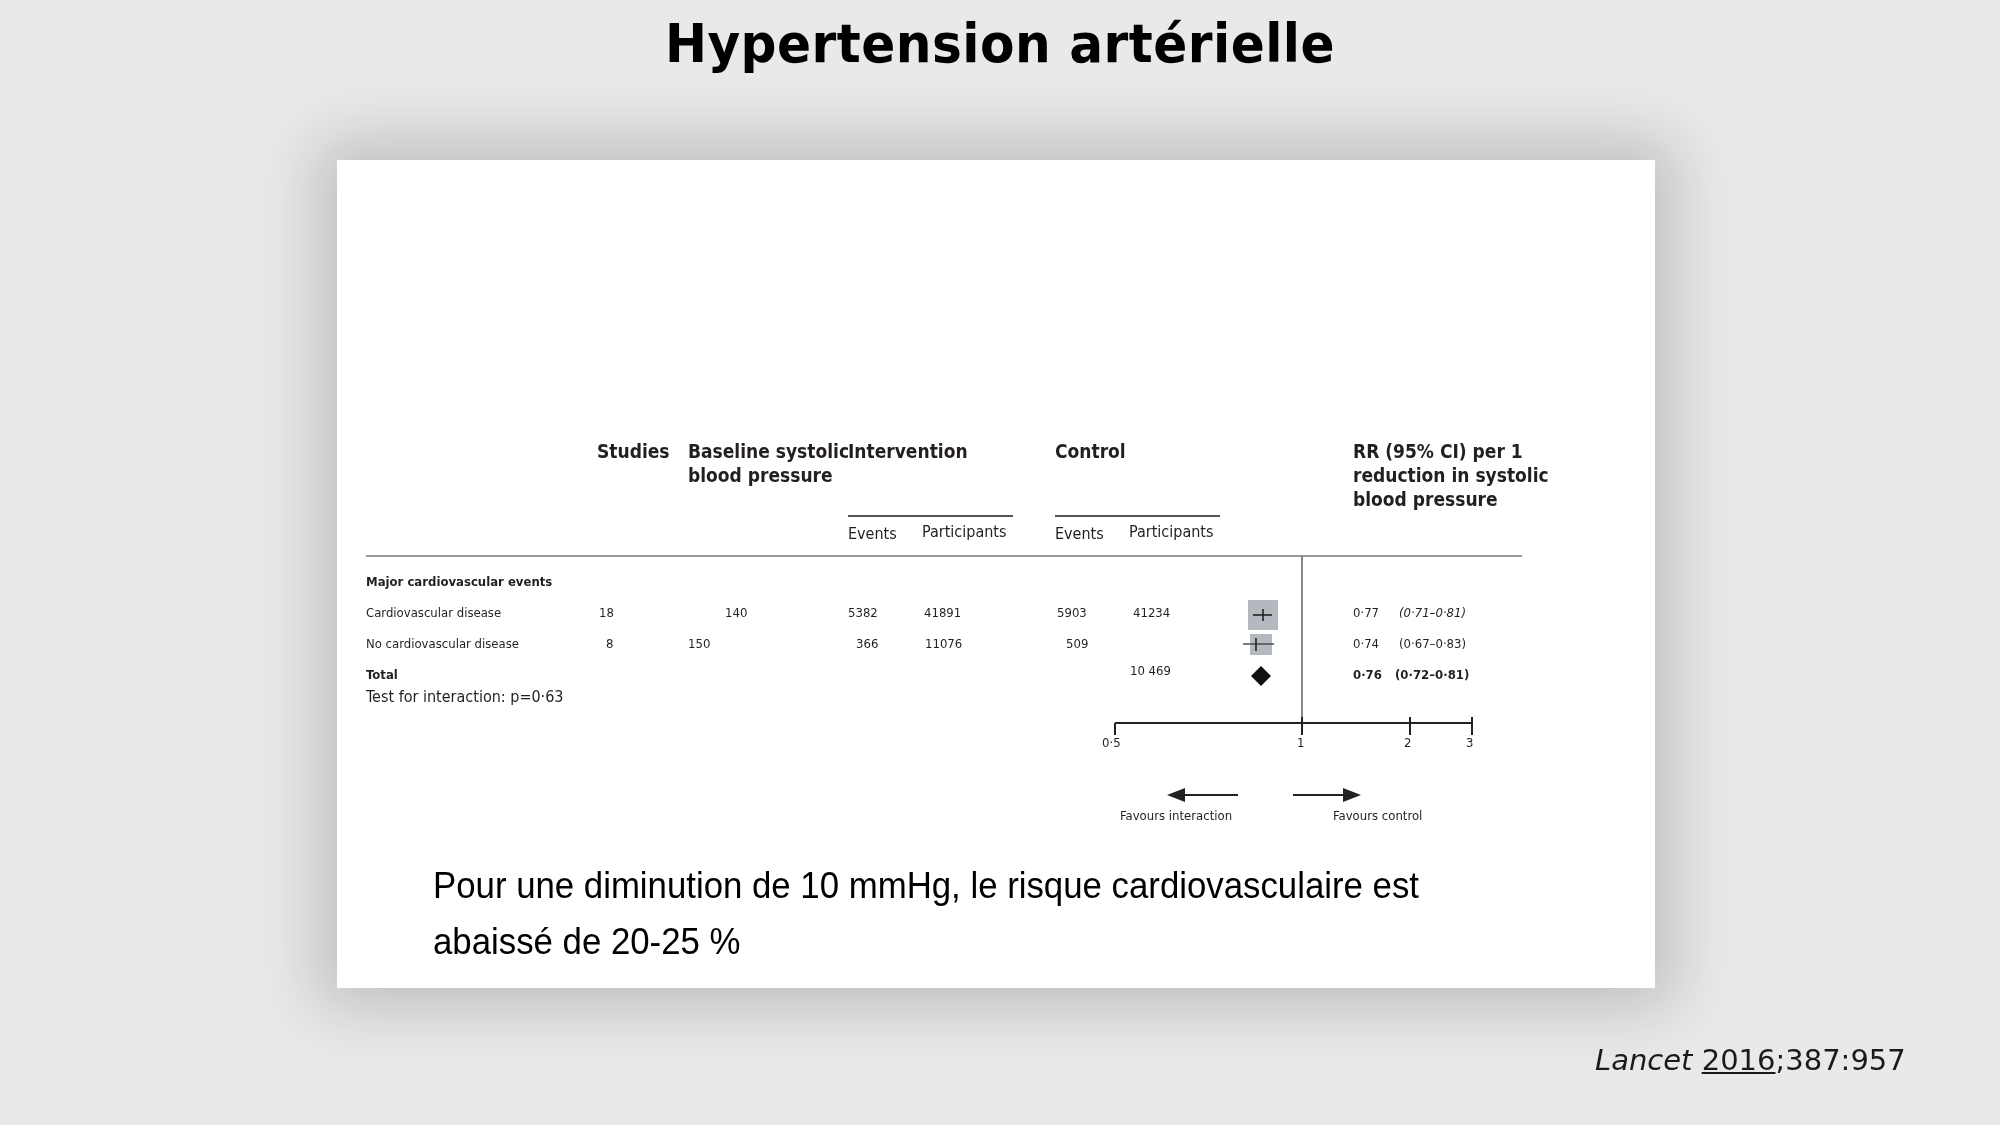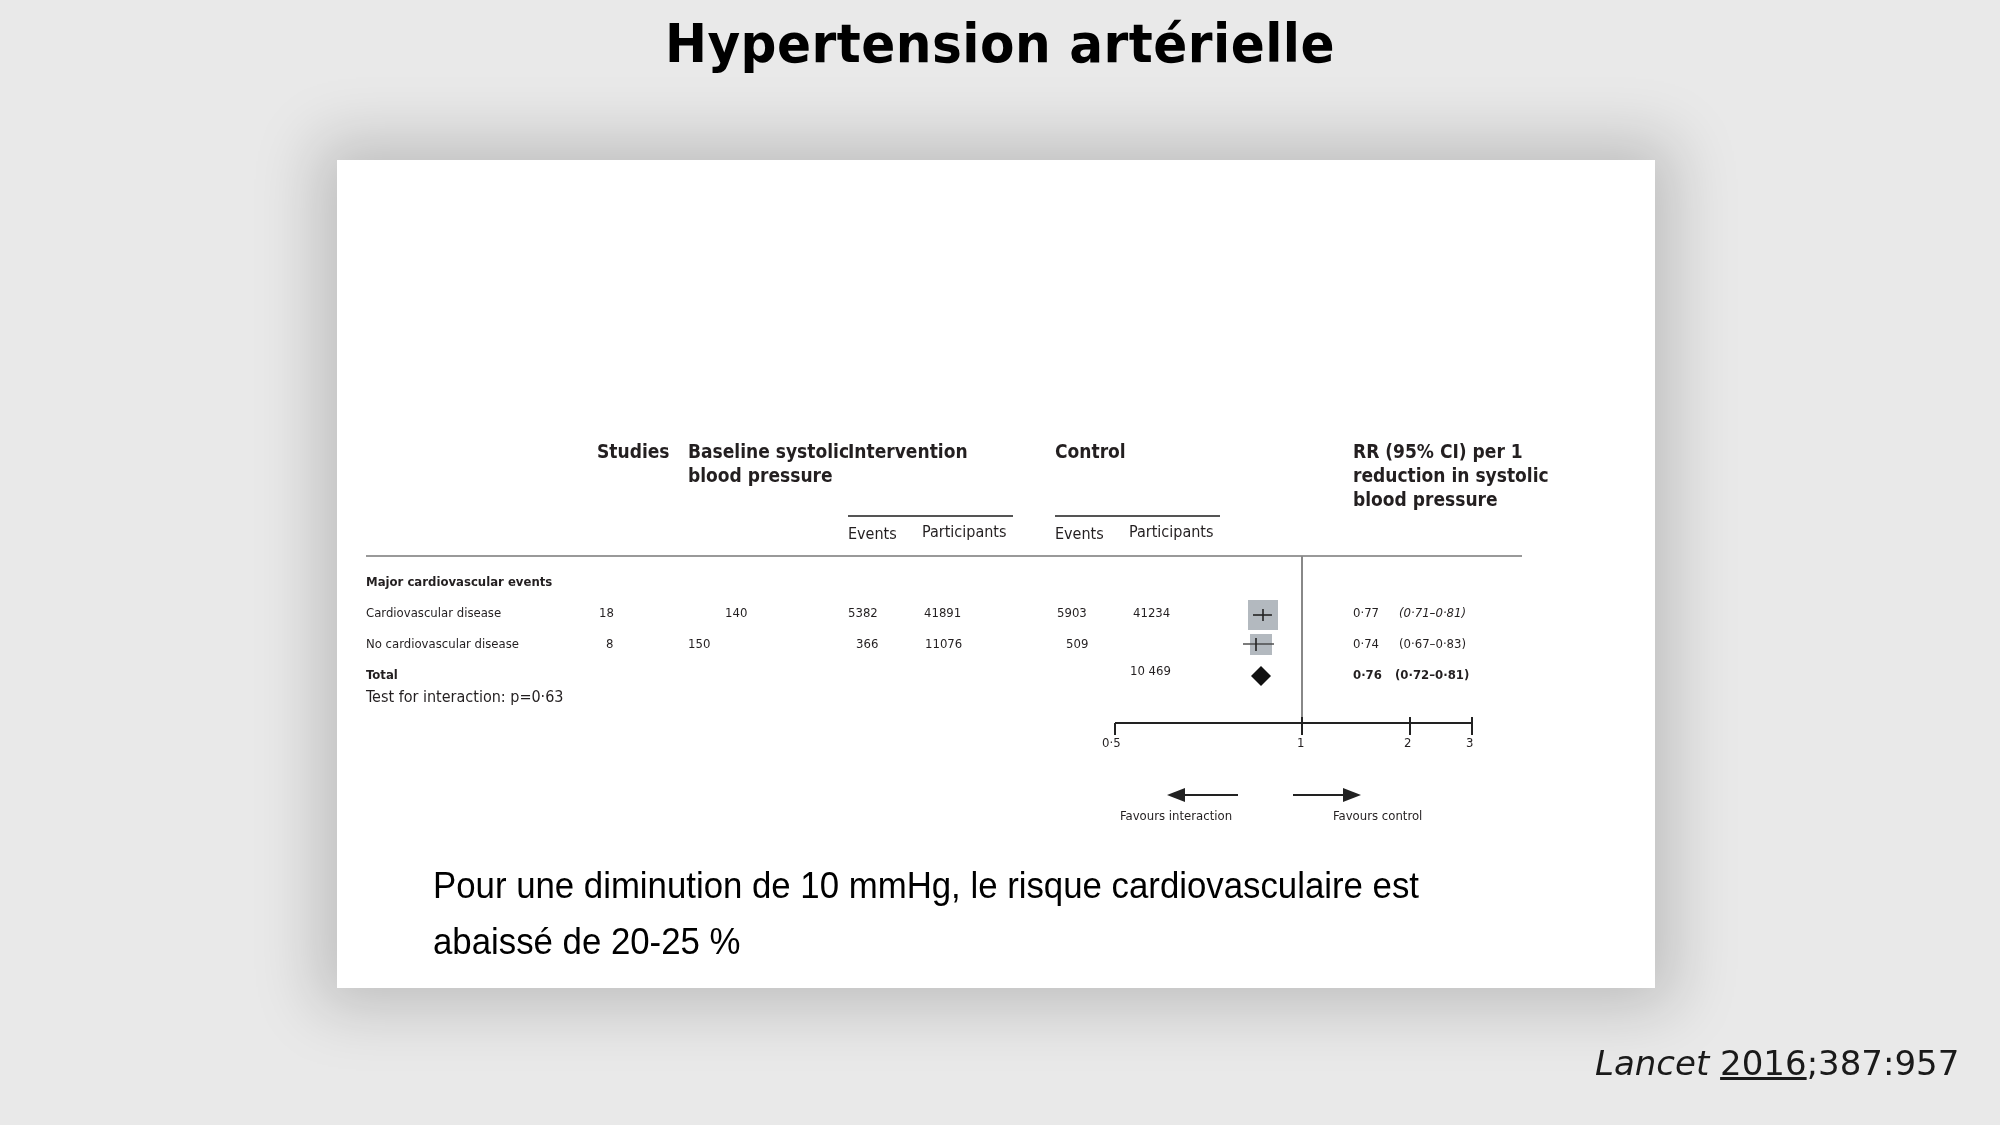--- a/index.html
+++ b/index.html
@@ -31,21 +31,21 @@
   .bold { font-weight:bold; }
   .rule { position:absolute; background:#555; }
   .rule.main { height:2px; background:#999; }
   .vline { position:absolute; width:2px; background:#888; }
   .bullet {
     position:absolute; left:96px; top:698px; width:1150px;
     font-size:37px; line-height:56px; color:#000;
     font-family:"Liberation Sans", sans-serif; transform-origin:left top; transform:scaleX(0.94);
   }
   .citation {
-    position:absolute; left:1595px; top:1043px; font-size:34px; color:#1a1a1a;
+    position:absolute; left:1595px; top:1043px; font-size:29px; color:#1a1a1a;
     font-family:"DejaVu Sans", sans-serif;
   }
   .citation .journal { font-style:italic; }
   .citation .year { text-decoration:underline; }
 </style>
 </head>
 <body>
 
 <div class="page-title">Hypertension artérielle</div>
 

